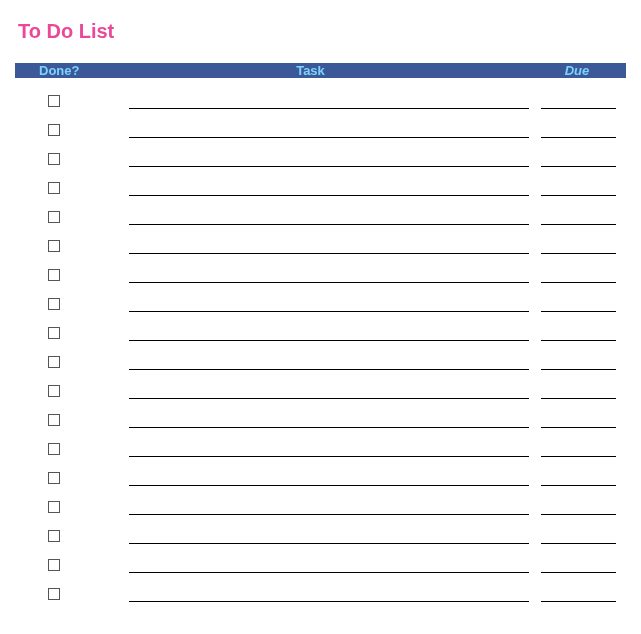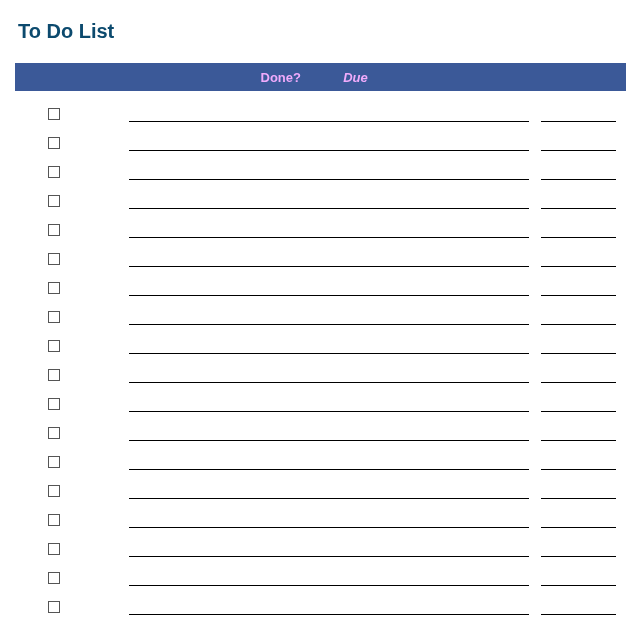--- a/index.html
+++ b/index.html
@@ -8,37 +8,36 @@
       box-sizing: border-box;
     }
     body {
       background: #ffffff;
       font-family: Arial, sans-serif;
       width: 641px;
       height: 634px;
       padding: 20px 15px;
     }
     .title {
-      color: #0c4a6e;
+      color: #ec4899;
       font-size: 20px;
       font-weight: bold;
       font-family: 'Trebuchet MS', Arial, sans-serif;
       margin-bottom: 20px;
       margin-left: 3px;
     }
     .header-row {
       background: #3b5998;
-      color: #f0abfc;
+      color: #7dd3fc;
       font-weight: bold;
       font-size: 13px;
       display: flex;
       align-items: center;
-      height: 28px;
+      height: 15px;
       padding: 0 4px;
-      justify-content: center;
     }
     .col-done {
       width: 70px;
       text-align: left;
       padding-left: 20px;
     }
     .col-task {
       flex: 1;
       text-align: center;
     }
@@ -83,20 +82,21 @@
       height: 1px;
     }
   </style>
 </head>
 <body>
 
 <div class="title">To Do List</div>
 
 <div class="header-row">
   <div class="col-done">Done?</div>
+  <div class="col-task">Task</div>
   <div class="col-due">Due</div>
 </div>
 
 <div class="rows" id="rows-container">
     <div class="row">
       <div class="checkbox">
         <div class="checkbox-box"></div>
       </div>
       <div class="task-line"></div>
       <div class="due-line"></div>

